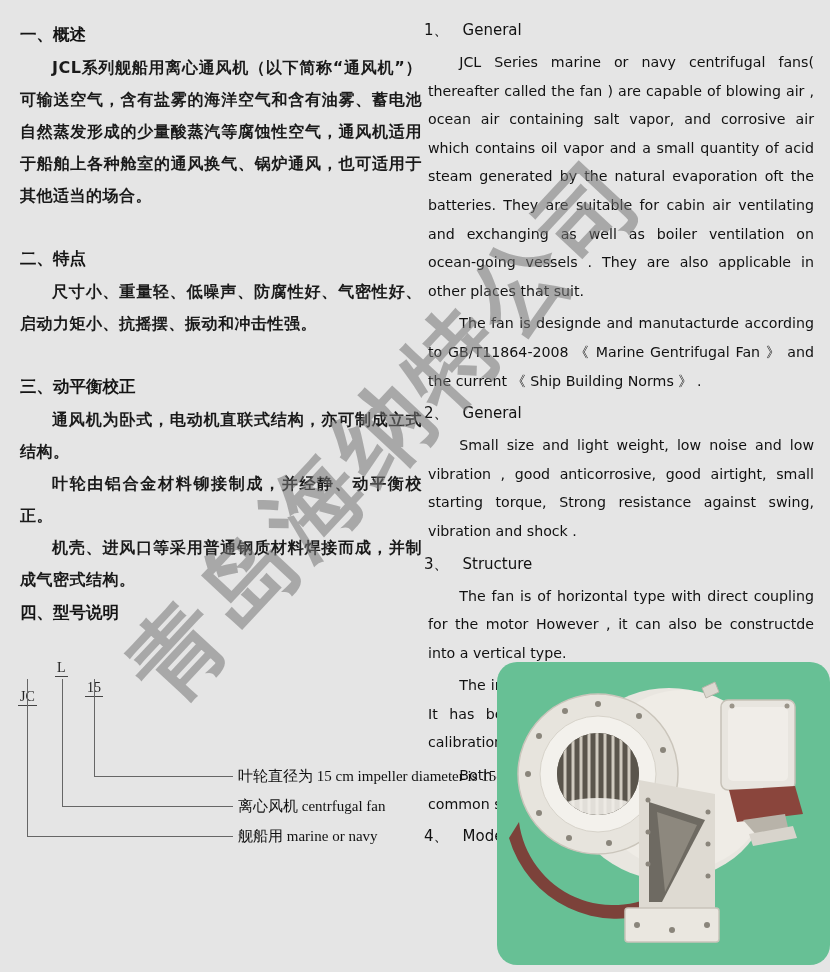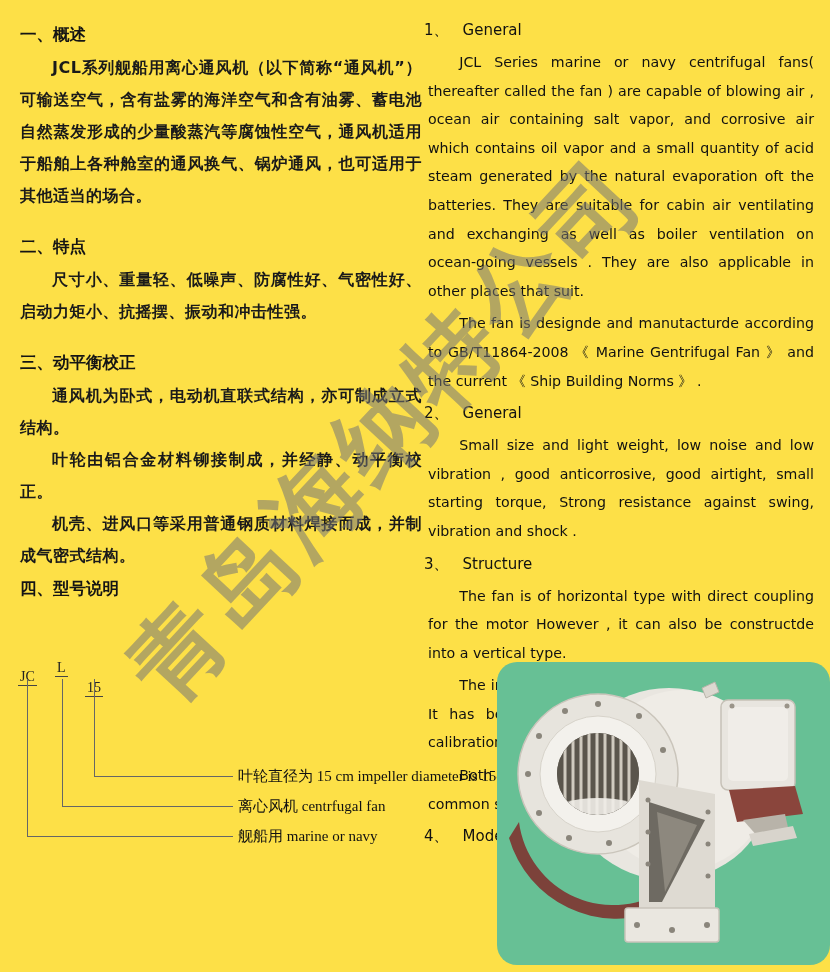--- a/index.html
+++ b/index.html
@@ -1,26 +1,26 @@
 <!DOCTYPE html>
 <html><head>
 <meta charset="utf-8">
 <style>
   html,body{margin:0;padding:0;background:#ffffff;}
   body{width:830px;height:972px;position:relative;overflow:hidden;
        font-family:"DejaVu Sans",sans-serif;color:#1c1c1c;}
-  .page{position:absolute;inset:0;background:#fde047;}
+  .page{position:absolute;inset:0;background:#e5e5e5;}
 
   
   .col-left{position:absolute;left:20px;top:20px;width:402px;}
   .cn-h{font-size:16.5px;font-weight:bold;line-height:30px;margin:0;color:#141414;}
   .cn-p{font-size:16px;font-weight:600;line-height:32px;margin:0;
         text-indent:2em;text-align:justify;color:#1a1a1a;letter-spacing:0.5px;}
   .gap-lg{margin-top:24px;}
-  .gap-md{margin-top:20px;}
+  .gap-md{margin-top:32px;}
   .gap-sm{margin-top:2px;}
 
   
   .col-right{position:absolute;left:424px;top:16px;width:394px;}
   .en-h{font-size:15px;font-weight:400;line-height:28px;margin:0;color:#111;}
   .en-h .num{margin-right:14px;}
   .en-p{font-size:14.2px;font-weight:400;line-height:28.6px;margin:4px;
         text-align:justify;color:#111;}
   .en-p.indent{text-indent:2.2em;}
 
@@ -55,21 +55,21 @@
     <p class="cn-h gap-md">二、特点</p>
     <p class="cn-p gap-sm">尺寸小、重量轻、低噪声、防腐性好、气密性好、启动力矩小、抗摇摆、振动和冲击性强。</p>
     <p class="cn-h gap-md">三、动平衡校正</p>
     <p class="cn-p gap-sm">通风机为卧式，电动机直联式结构，亦可制成立式结构。</p>
     <p class="cn-p">叶轮由铝合金材料铆接制成，并经静、动平衡校正。</p>
     <p class="cn-p">机壳、进风口等采用普通钢质材料焊接而成，并制成气密式结构。</p>
     <p class="cn-h gap-sm">四、型号说明</p>
   </div>
 
   <div class="diagram">
-    <span class="code" style="left:18px;top:669px;">JC</span>
+    <span class="code" style="left:18px;top:689px;">JC</span>
     <span class="code" style="left:55px;top:660px;">L</span>
     <span class="code" style="left:85px;top:660px;margin-top:20px;">15</span>
 
     <div class="dline" style="left:27px;top:679px;width:1px;height:157px;"></div>
     <div class="dline" style="left:62px;top:679px;width:1px;height:127px;"></div>
     <div class="dline" style="left:94px;top:679px;width:1px;height:97px;"></div>
 
     <div class="dline" style="left:94px;top:776px;width:139px;height:1px;"></div>
     <div class="dline" style="left:62px;top:806px;width:171px;height:1px;"></div>
     <div class="dline" style="left:27px;top:836px;width:206px;height:1px;"></div>

